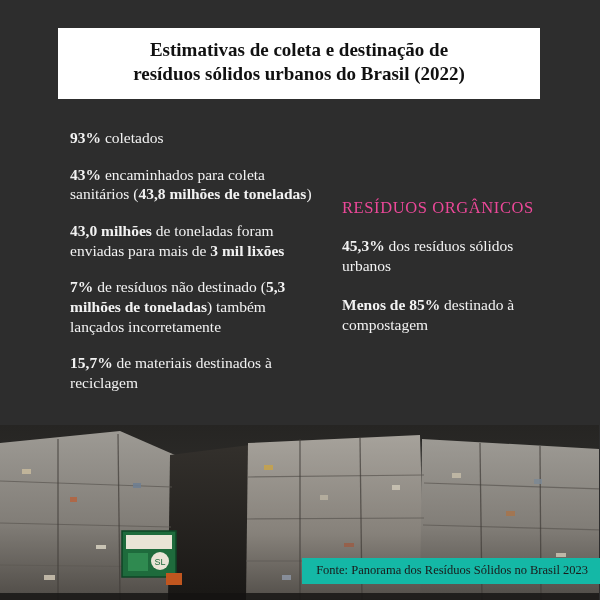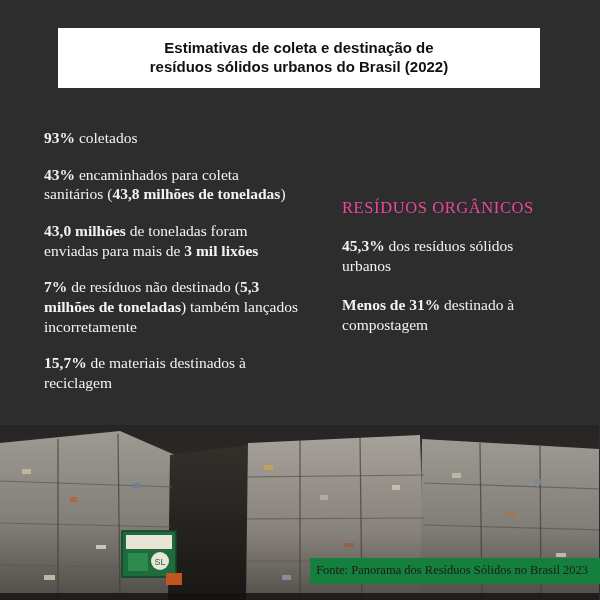--- a/index.html
+++ b/index.html
@@ -25,40 +25,40 @@
   .title-box {
     position: absolute;
     left: 58px;
     top: 28px;
     width: 482px;
     background: #ffffff;
     padding: 10px 14px 12px 14px;
     box-sizing: border-box;
   }
   .title-text {
-    font-family: Liberation Sans, sans-serif;
+    font-family: Liberation Serif, serif;
     font-weight: bold;
-    font-size: 15px;
+    font-size: 19px;
     line-height: 1.28;
     color: #111111;
     text-align: center;
     margin: 0;
   }
   
   .columns {
     position: absolute;
     left: 0;
     top: 128px;
     width: 600px;
     display: flex;
     align-items: flex-start;
   }
   .col-left {
     width: 320px;
-    padding-left: 44px;
+    padding-left: 70px;
     box-sizing: border-box;
   }
   .col-right {
     width: 280px;
     padding-left: 22px;
     padding-top: 70px;
     box-sizing: border-box;
   }
   .stat {
     color: #f2f2f2;
@@ -97,22 +97,22 @@
     background: #3a3632;
   }
   .photo svg {
     display: block;
   }
   
   .source-bar {
     position: absolute;
     right: 0;
     bottom: 16px;
-    background: #15803d;
-    padding: 5px 12px 6px 6px;
+    background: #14b8a6;
+    padding: 5px 12px 6px 14px;
     box-sizing: border-box;
   }
   .source-text {
     font-family: "Liberation Serif", serif;
     font-size: 12.5px;
     color: #1a1a1a;
     margin: 0;
     white-space: nowrap;
   }
 </style>
@@ -153,21 +153,21 @@
     </div>
 
     <div class="col-right">
       <div class="right-head">RESÍDUOS ORGÂNICOS</div>
 
       <p class="stat-right">
         <b>45,3%</b><span> dos resíduos sólidos urbanos</span>
       </p>
 
       <p class="stat-right">
-        <b>Menos de 31%</b><span> destinado à compostagem</span>
+        <b>Menos de 85%</b><span> destinado à compostagem</span>
       </p>
     </div>
 
   </div>
 
   <div class="photo">
     <svg width="600" height="175" viewBox="0 0 600 175">
       <defs>
         <linearGradient id="galeft" x1="0" y1="0" x2="0" y2="1">
           <stop offset="0%" stop-color="#9d9a94"></stop>

